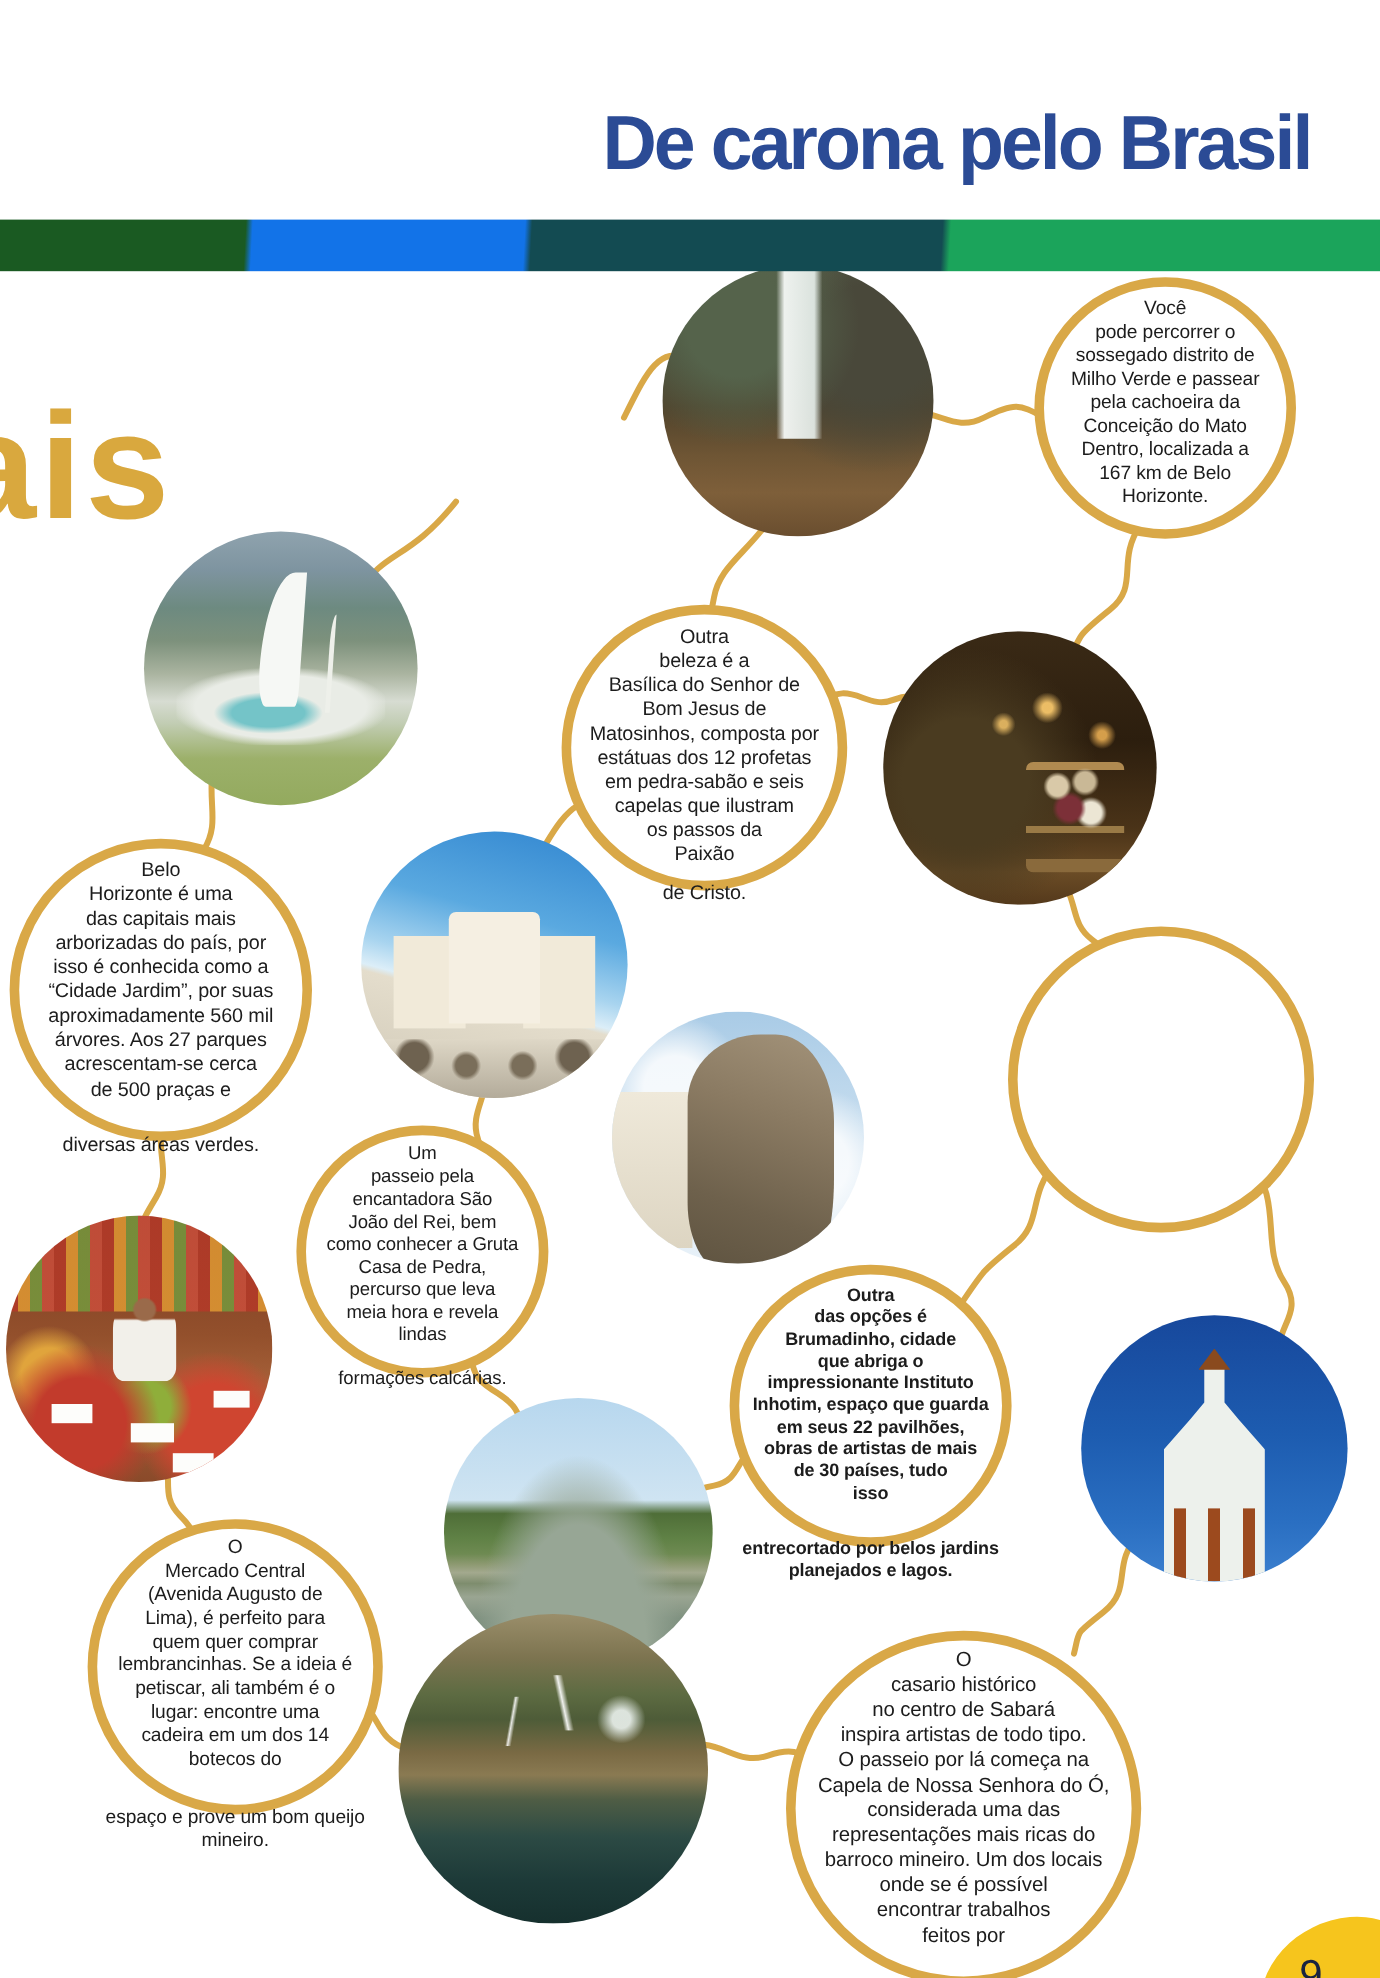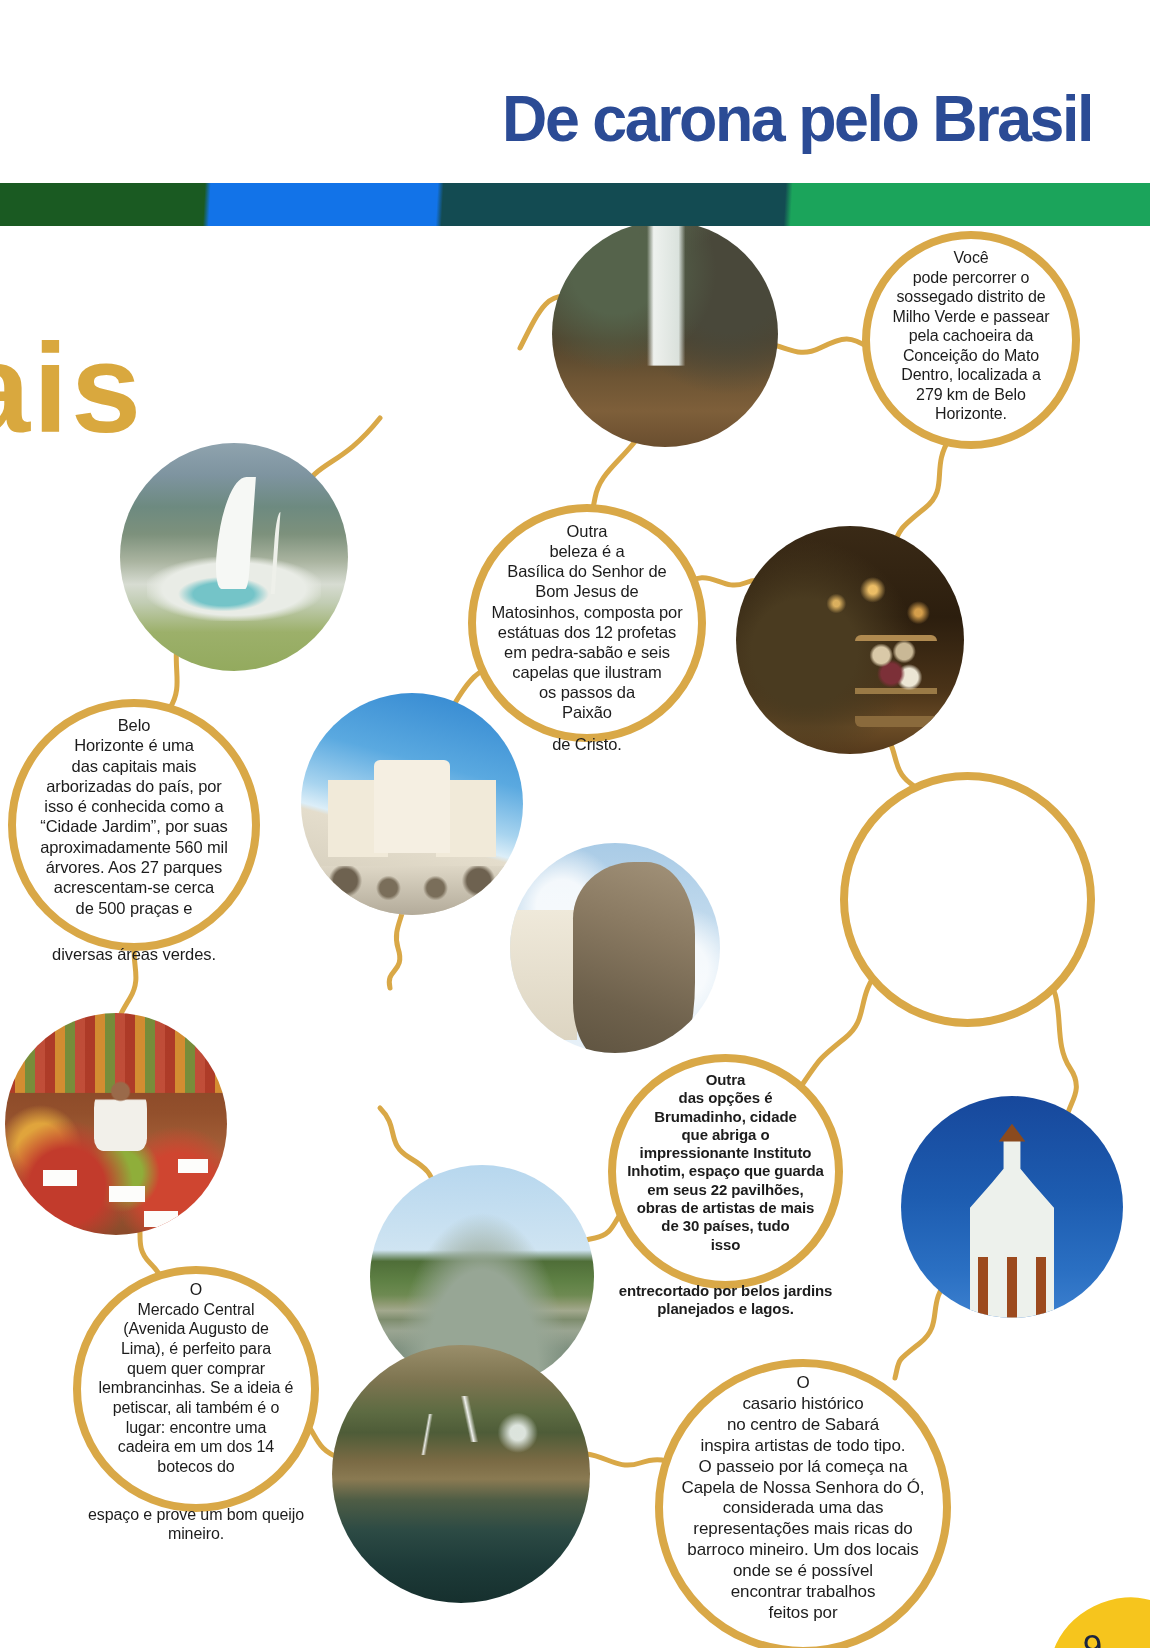--- a/index.html
+++ b/index.html
@@ -187,31 +187,34 @@
   <div class="photo p-aerial"></div>
   <div class="photo p-cave"></div>
   <div class="photo p-basilica"></div>
   <div class="photo p-statue"></div>
   <div class="photo p-market"></div>
   <div class="photo p-inhotim"></div>
   <div class="photo p-church2"></div>
   <div class="photo p-lake"></div>
 
   <div class="bubble b2">
-    <div class="txt"><span class="fl"></span><span class="fr"></span><span>Você pode percorrer o sossegado distrito de Milho Verde e passear pela cachoeira da Conceição do Mato Dentro, localizada a 279 km de Belo Horizonte.</span></div>
+    <div class="txt"><span class="fl"></span><span class="fr"></span><span>Você pode percorrer o sossegado distrito de Milho Verde e passear pela cachoeira da Conceição do Mato Dentro, localizada a 167 km de Belo Horizonte.</span></div>
   </div>
   <div class="bubble b3">
     <div class="txt"><span class="fl"></span><span class="fr"></span><span>Outra beleza é a Basílica do Senhor de Bom Jesus de Matosinhos, composta por estátuas dos 12 profetas em pedra-sabão e seis capelas que ilustram os passos da Paixão de Cristo.</span></div>
   </div>
   <div class="bubble b4">
     <div class="txt"><span class="fl"></span><span class="fr"></span><span>Belo Horizonte é uma das capitais mais arborizadas do país, por isso é conhecida como a “Cidade Jardim”, por suas aproximadamente 560 mil árvores. Aos 27 parques acrescentam-se cerca de 500 praças e diversas áreas verdes.</span></div>
   </div>
   <div class="bubble b5">
     <div class="txt"><span class="fl"></span><span class="fr"></span></div>
   </div>
+  <div class="bubble b6">
+    <div class="txt"><span class="fl"></span><span class="fr"></span><span>Um passeio pela encantadora São João del Rei, bem como conhecer a Gruta Casa de Pedra, percurso que leva meia hora e revela lindas formações calcárias.</span></div>
+  </div>
   <div class="bubble b7">
     <div class="txt"><span class="fl"></span><span class="fr"></span><span>Outra das opções é Brumadinho, cidade que abriga o impressionante Instituto Inhotim, espaço que guarda em seus 22 pavilhões, obras de artistas de mais de 30 países, tudo isso entrecortado por belos jardins planejados e lagos.</span></div>
   </div>
   <div class="bubble b8">
     <div class="txt"><span class="fl"></span><span class="fr"></span><span>O Mercado Central (Avenida Augusto de Lima), é perfeito para quem quer comprar lembrancinhas. Se a ideia é petiscar, ali também é o lugar: encontre uma cadeira em um dos 14 botecos do espaço e prove um bom queijo mineiro.</span></div>
   </div>
   <div class="bubble b9">
     <div class="txt"><span class="fl"></span><span class="fr"></span><span>O casario histórico no centro de Sabará inspira artistas de todo tipo. O passeio por lá começa na Capela de Nossa Senhora do Ó, considerada uma das representações mais ricas do barroco mineiro.  Um dos locais onde se é possível encontrar trabalhos feitos por artistas locais é o Cooperartes.</span></div>
   </div>
 

